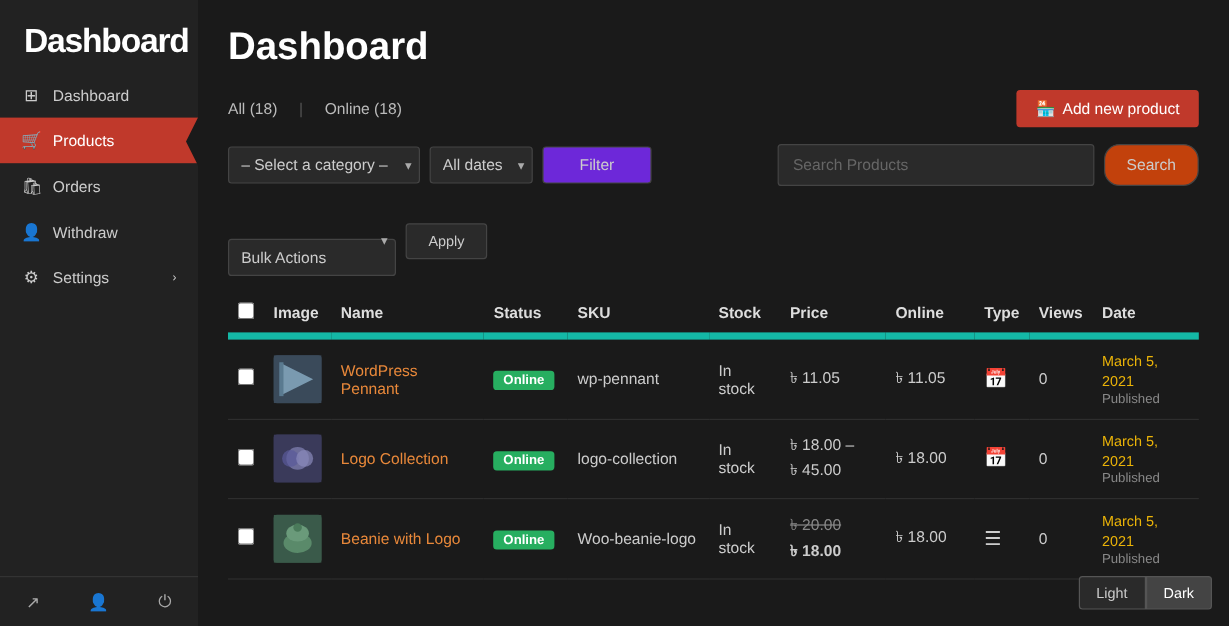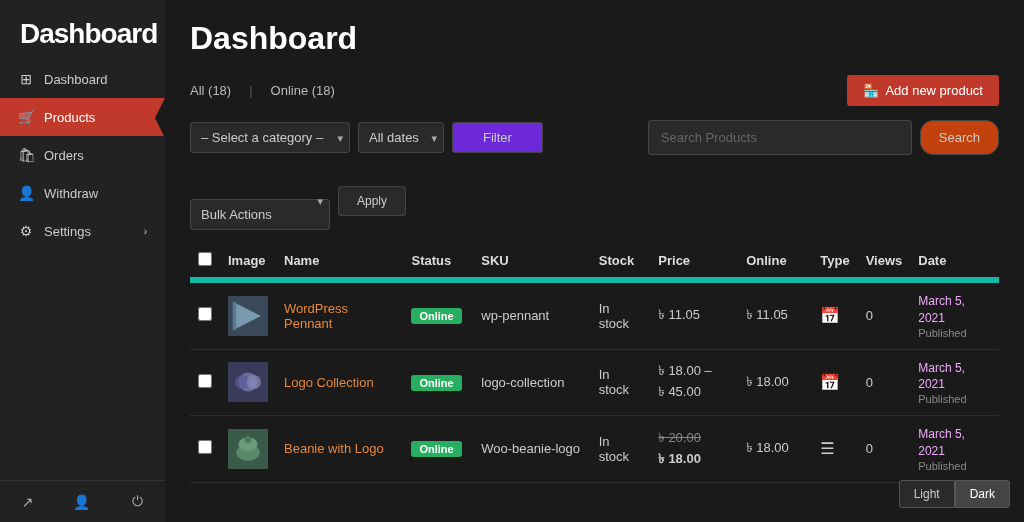--- a/index.html
+++ b/index.html
@@ -275,21 +275,21 @@
       border-radius: 3px;
       font-size: 11px;
       font-weight: 600;
     }
 
     .price-text { color: #ccc; }
     .price-strikethrough { text-decoration: line-through; color: #888; }
     .price-highlight { color: #ccc; font-weight: 600; }
 
     .date-link {
-      color: #f0abfc;
+      color: #eab308;
       cursor: pointer;
       font-size: 12px;
       line-height: 1.4;
     }
     .date-status { color: #888; font-size: 11px; }
 
     .theme-toggle {
       position: fixed;
       bottom: 14px;
       right: 14px;

